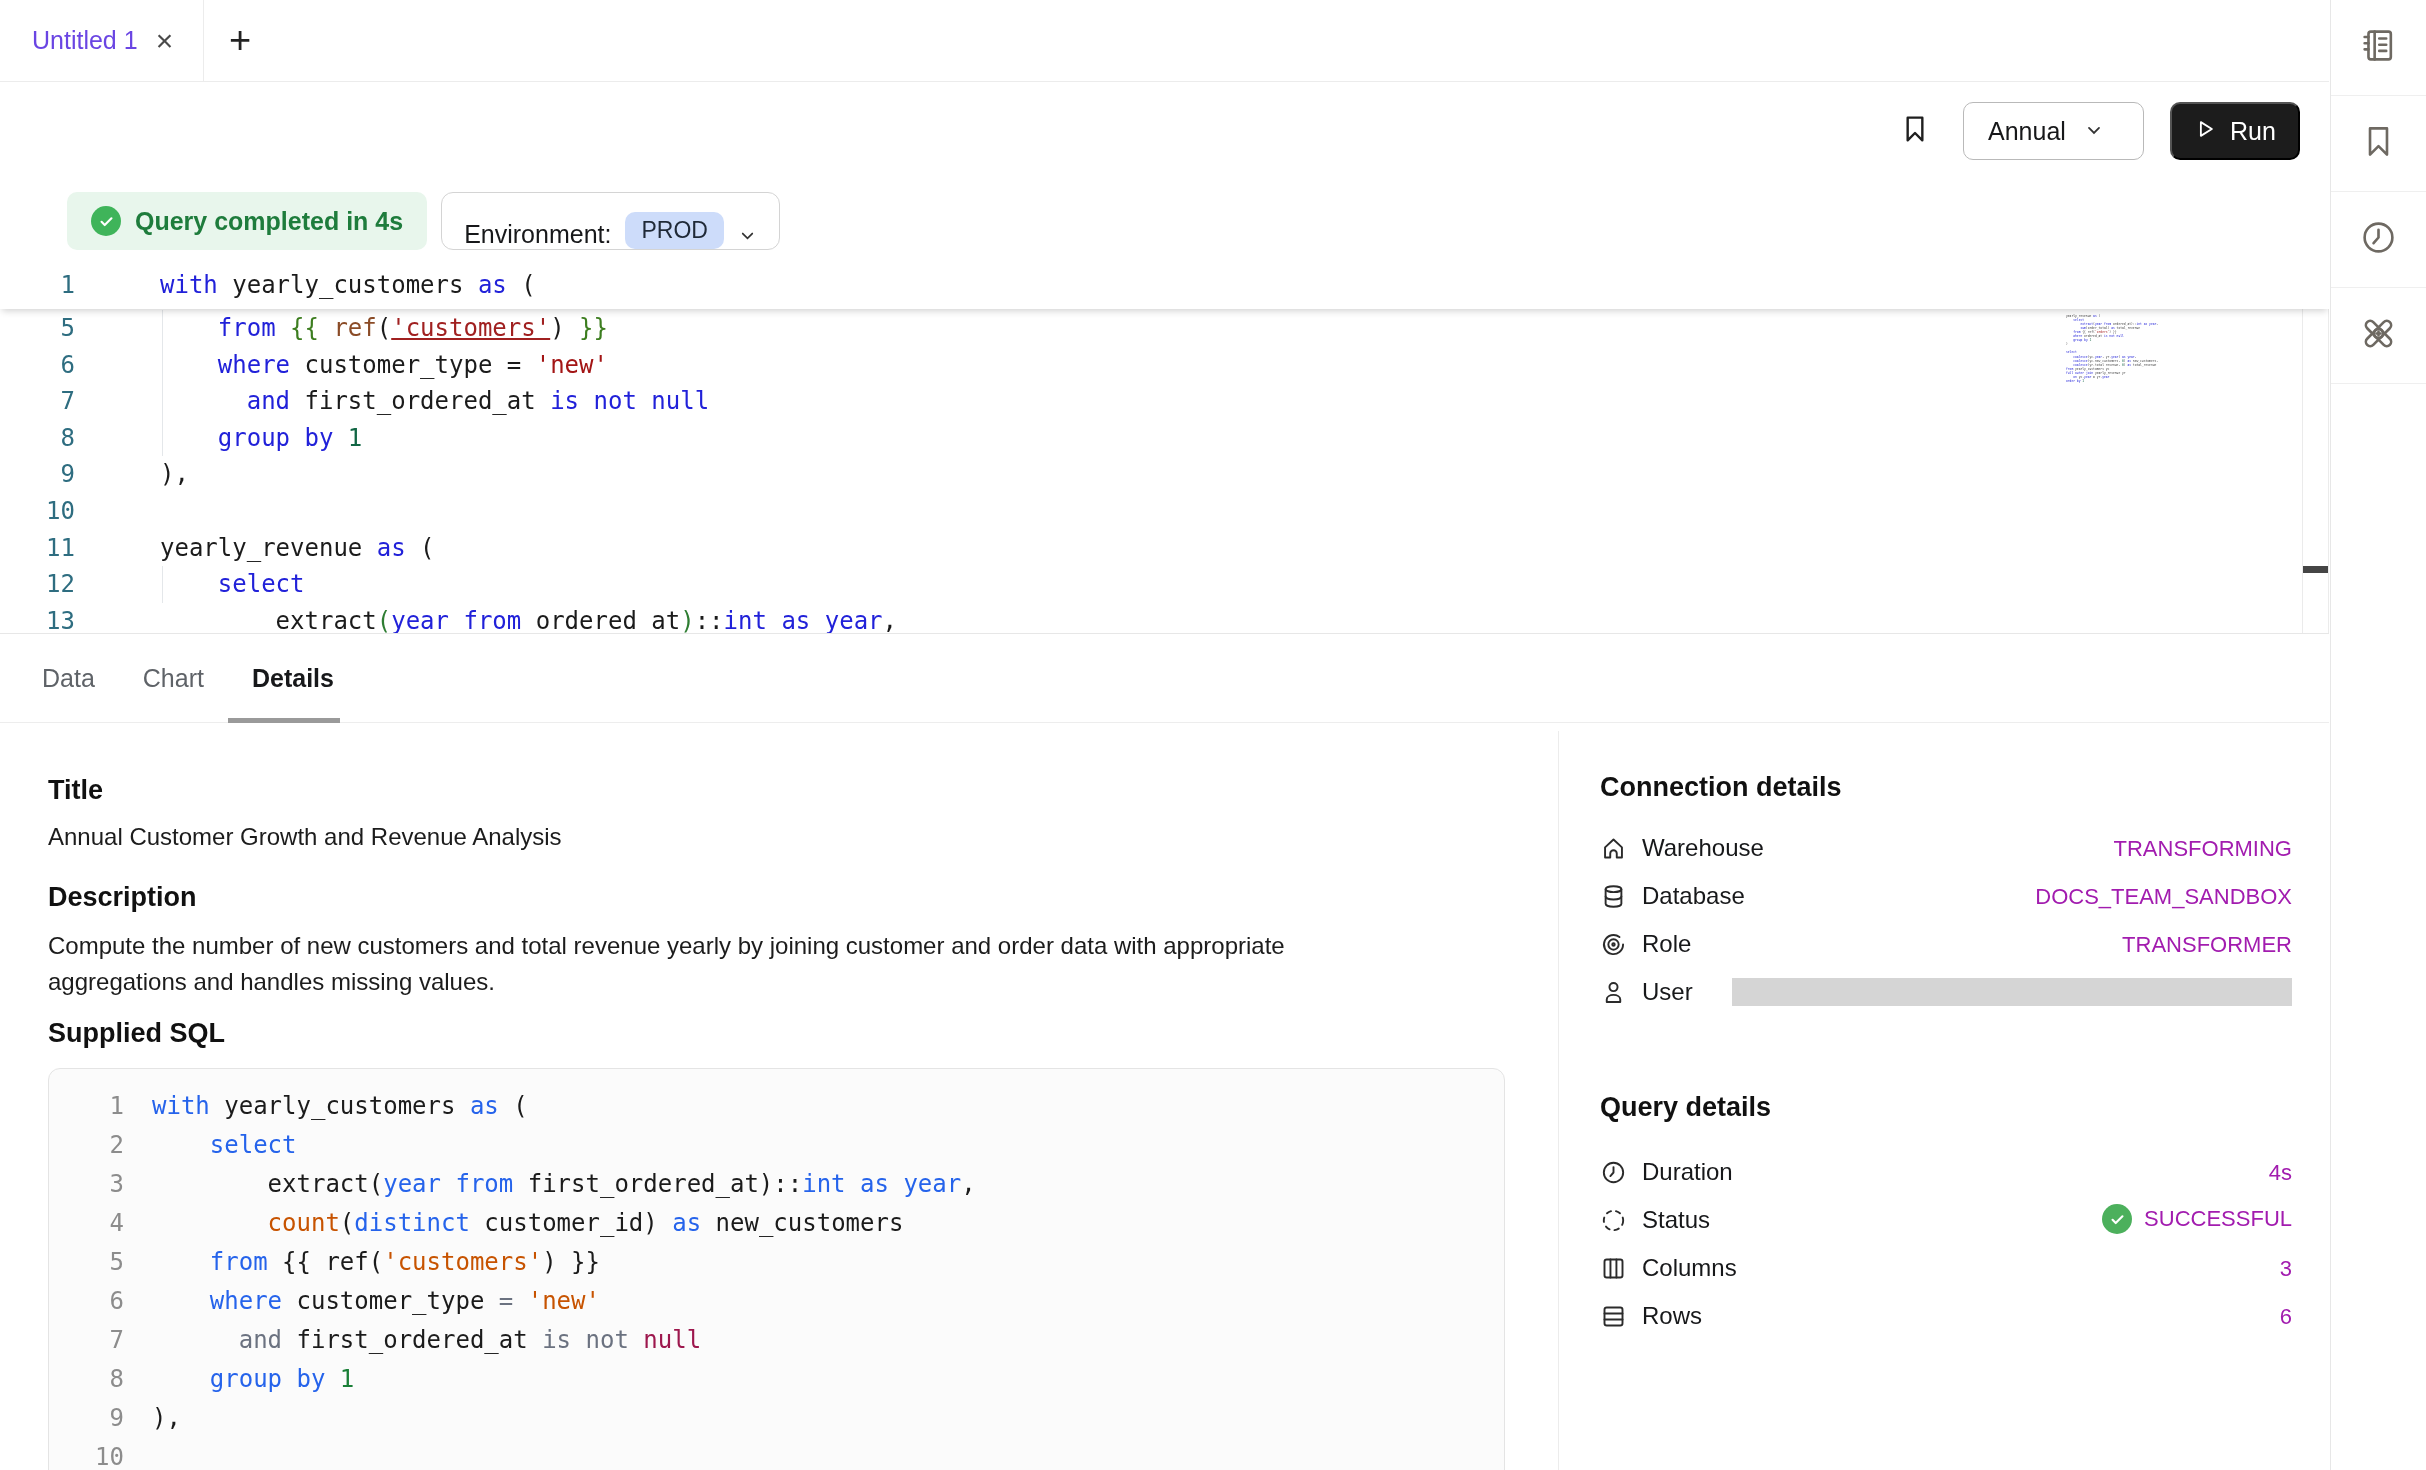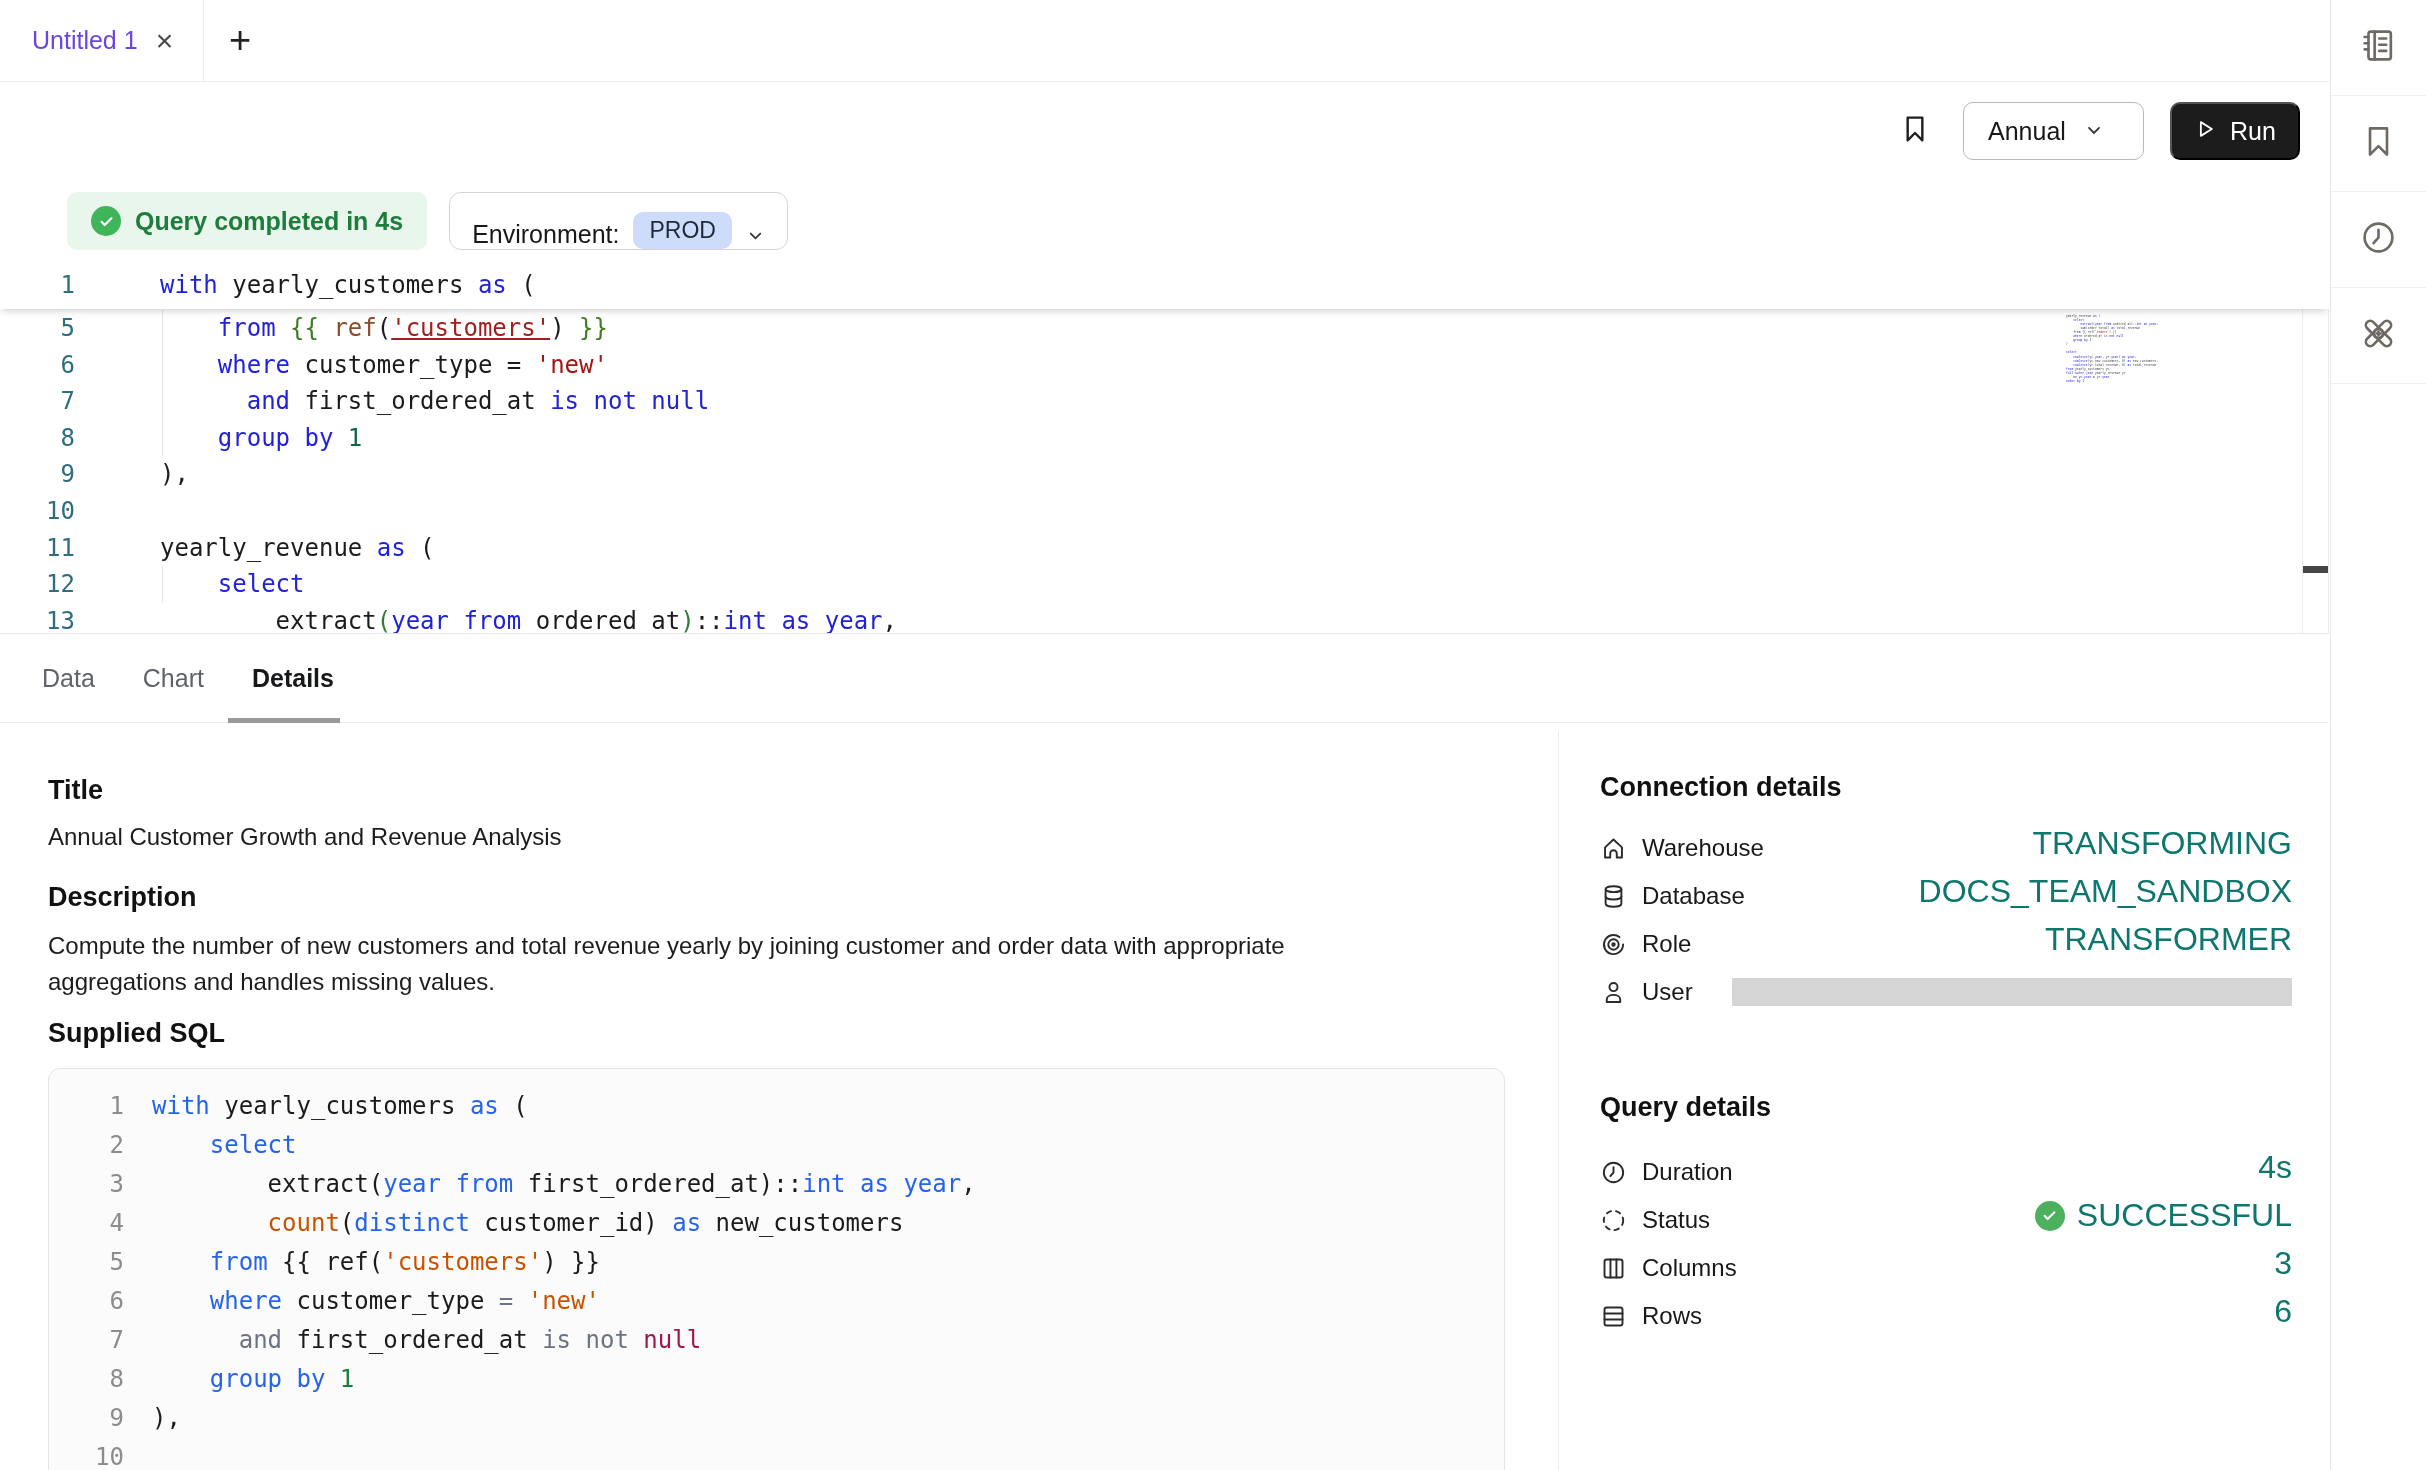--- a/index.html
+++ b/index.html
@@ -34,21 +34,21 @@
   .bm-btn svg { width:32px; height:32px; stroke:#1f1f1f; fill:none; stroke-width:1.8; stroke-linejoin:round; }
   .btn-develop { height:58px; min-width:181px; display:flex; align-items:center; gap:18px;
     padding:0 24px; border:1.5px solid #b9b9b9; border-radius:10px; background:#fff;
     font-size:25px; color:#17181a; cursor:pointer; }
   .btn-develop svg { width:20px; height:20px; stroke:#333; fill:none; stroke-width:2.2; stroke-linecap:round; }
   .btn-run { height:58px; min-width:130px; display:flex; align-items:center; justify-content:center; gap:14px;
     background:#1c1c1c; color:#fff; border-radius:10px; font-size:25px; cursor:pointer; }
   .btn-run svg { width:22px; height:22px; stroke:#fff; fill:none; stroke-width:2; stroke-linejoin:round; }
 
   
-  .statusrow { position:absolute; top:192px; left:45px; display:flex; gap:22px; align-items:center;padding-left:22px; }
+  .statusrow { position:absolute; top:192px; left:45px; display:flex; gap:14px; align-items:center;padding-left:22px; }
   .pill-success { height:58px; display:flex; align-items:center; gap:14px; padding:0 24px;
     background:#e8f6ec; border-radius:10px; }
   .pill-success .check { width:30px; height:30px; border-radius:50%; background:#3fb45a;
     display:flex; align-items:center; justify-content:center; }
   .pill-success .check svg { width:17px; height:17px; stroke:#fff; fill:none; stroke-width:3; stroke-linecap:round; stroke-linejoin:round; }
   .pill-success .msg { color:#1e7c3c; font-size:25px; font-weight:600; }
   .env-box { height:58px; display:flex; align-items:flex-end; gap:14px; padding:0 22px;
     border:1.5px solid #d4d4d4; border-radius:12px; background:#fff; cursor:pointer; }
   .env-label { font-size:25px; color:#17181a; }
   .env-pill { background:#cddcfa; border-radius:10px; padding:5px 16px; font-size:23px; color:#1f2937; }
@@ -116,21 +116,21 @@
   .h-conn { position:absolute; top:41px; }
   .conn-rows { position:absolute; top:83px; left:0; right:0; }
   .h-query { position:absolute; top:361px; }
   .query-rows { position:absolute; top:407px; left:0; right:0; }
   .d-row { height:48px; display:flex; align-items:flex-end; }
   .d-row .ric { width:27px; height:27px; flex:0 0 27px; margin-right:15px; }
   .d-row .ric svg { width:27px; height:27px; stroke:#2b2b2b; fill:none; stroke-width:1.7;
     stroke-linecap:round; stroke-linejoin:round; }
   .d-row .rlabel { font-size:24px; color:#17181a; }
   .d-row .rspace { flex:1; }
-  .d-row .rvalue { font-size:32px; color:#0f766e; display:flex; align-items:center; gap:12px; }
+  .d-row .rvalue { font-size:22px; color:#a21caf; display:flex; align-items:center; gap:12px; }
   .redact-sm { width:116px; height:28px; background:#d5d5d5; }
   .redact-lg { width:560px; height:28px; background:#d5d5d5; }
   .ok-badge { width:30px; height:30px; border-radius:50%; background:#4cb05c;
     display:flex; align-items:center; justify-content:center; }
   .ok-badge svg { width:17px; height:17px; stroke:#fff; fill:none; stroke-width:3; stroke-linecap:round; stroke-linejoin:round; }
 </style>
 </head>
 <body>
 
 <div class="page">

